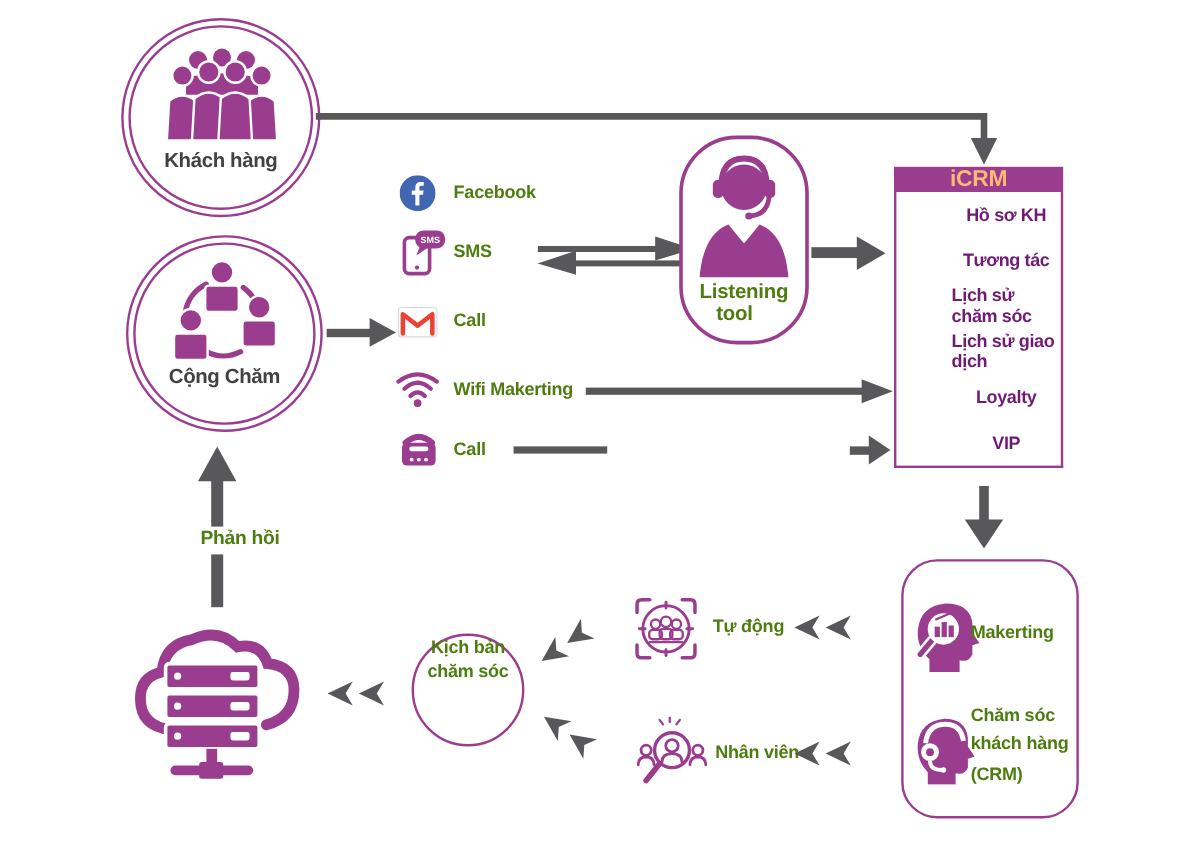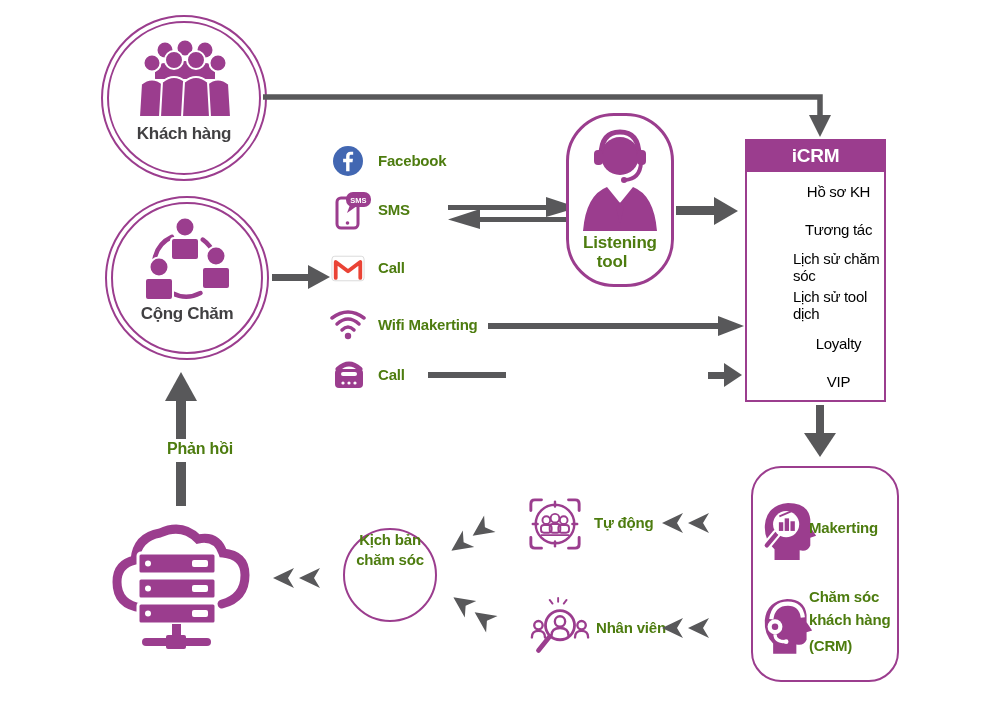--- a/index.html
+++ b/index.html
@@ -6,25 +6,25 @@
   #stage{position:relative;width:1000px;height:707px;background:#fff;overflow:hidden;
          font-family:"Liberation Sans",sans-serif;color:#414042;}
   .abs{position:absolute;}
   .lbl{font-weight:bold;color:#4d7c0f;letter-spacing:-0.2px;white-space:nowrap;}
   .circle-node{position:absolute;border:2.5px solid #9B3D8E;border-radius:50%;background:#fff;}
   .circle-node .inner-ring{position:absolute;inset:4px;border:2px solid #9B3D8E;border-radius:50%;}
   .node-label{position:absolute;left:0;right:0;text-align:center;font-weight:bold;
               font-size:17px;letter-spacing:-0.3px;color:#414042;}
   .pill{position:absolute;border:3px solid #9B3D8E;background:#fff;}
   .icrm-box{position:absolute;left:745px;top:139px;width:141px;background:#fff;}
-  .icrm-header{height:33px;background:#9B3D8E;color:#ffffff;font-weight:bold;font-size:19px;
+  .icrm-header{height:21px;background:#9B3D8E;color:#fdba74;font-weight:bold;font-size:19px;
                display:flex;align-items:center;justify-content:center;letter-spacing:-0.2px;}
   .icrm-body{border:2px solid #9B3D8E;border-top:none;}
   .icrm-item{height:38px;display:flex;align-items:center;justify-content:center;
-             font-weight:normal;font-size:15px;letter-spacing:-0.3px;color:#000000;padding-left:46px;}
+             font-weight:bold;font-size:15px;letter-spacing:-0.3px;color:#701a75;padding-left:46px;}
   .chev{position:absolute;}
   svg{display:block;}
 </style>
 </head>
 <body>
 
 <div id="stage">
 
   <div class="circle-node" style="left:101px;top:15px;width:162px;height:162px;">
     <div class="inner-ring"></div>
@@ -144,21 +144,21 @@
         <polygon points="38,1 62,15 38,29"></polygon>
       </g>
   </svg>
 
   <div class="icrm-box">
     <div class="icrm-header">iCRM</div>
     <div class="icrm-body">
       <div class="icrm-item">Hồ sơ KH</div>
       <div class="icrm-item">Tương tác</div>
       <div class="icrm-item">Lịch sử chăm sóc</div>
-      <div class="icrm-item">Lịch sử tool dịch</div>
+      <div class="icrm-item">Lịch sử giao dịch</div>
       <div class="icrm-item">Loyalty</div>
       <div class="icrm-item">VIP</div>
     </div>
   </div>
 
   <svg class="abs" style="left:263px;top:91px;" width="575" height="52" viewBox="0 0 575 52">
     <path d="M0,6 H557 V24" stroke="#58585A" stroke-width="5.5" fill="none"></path>
     <polygon points="546,24 568,24 557,46" fill="#58585A"></polygon>
   </svg>
 

